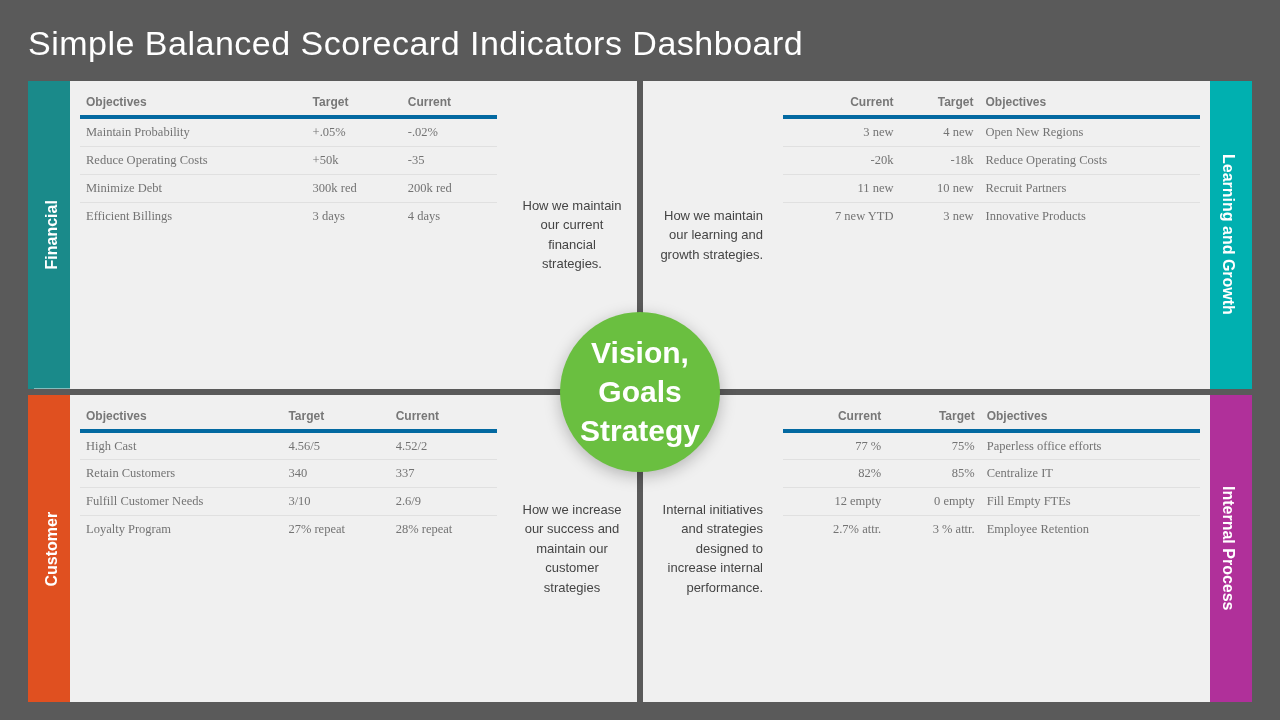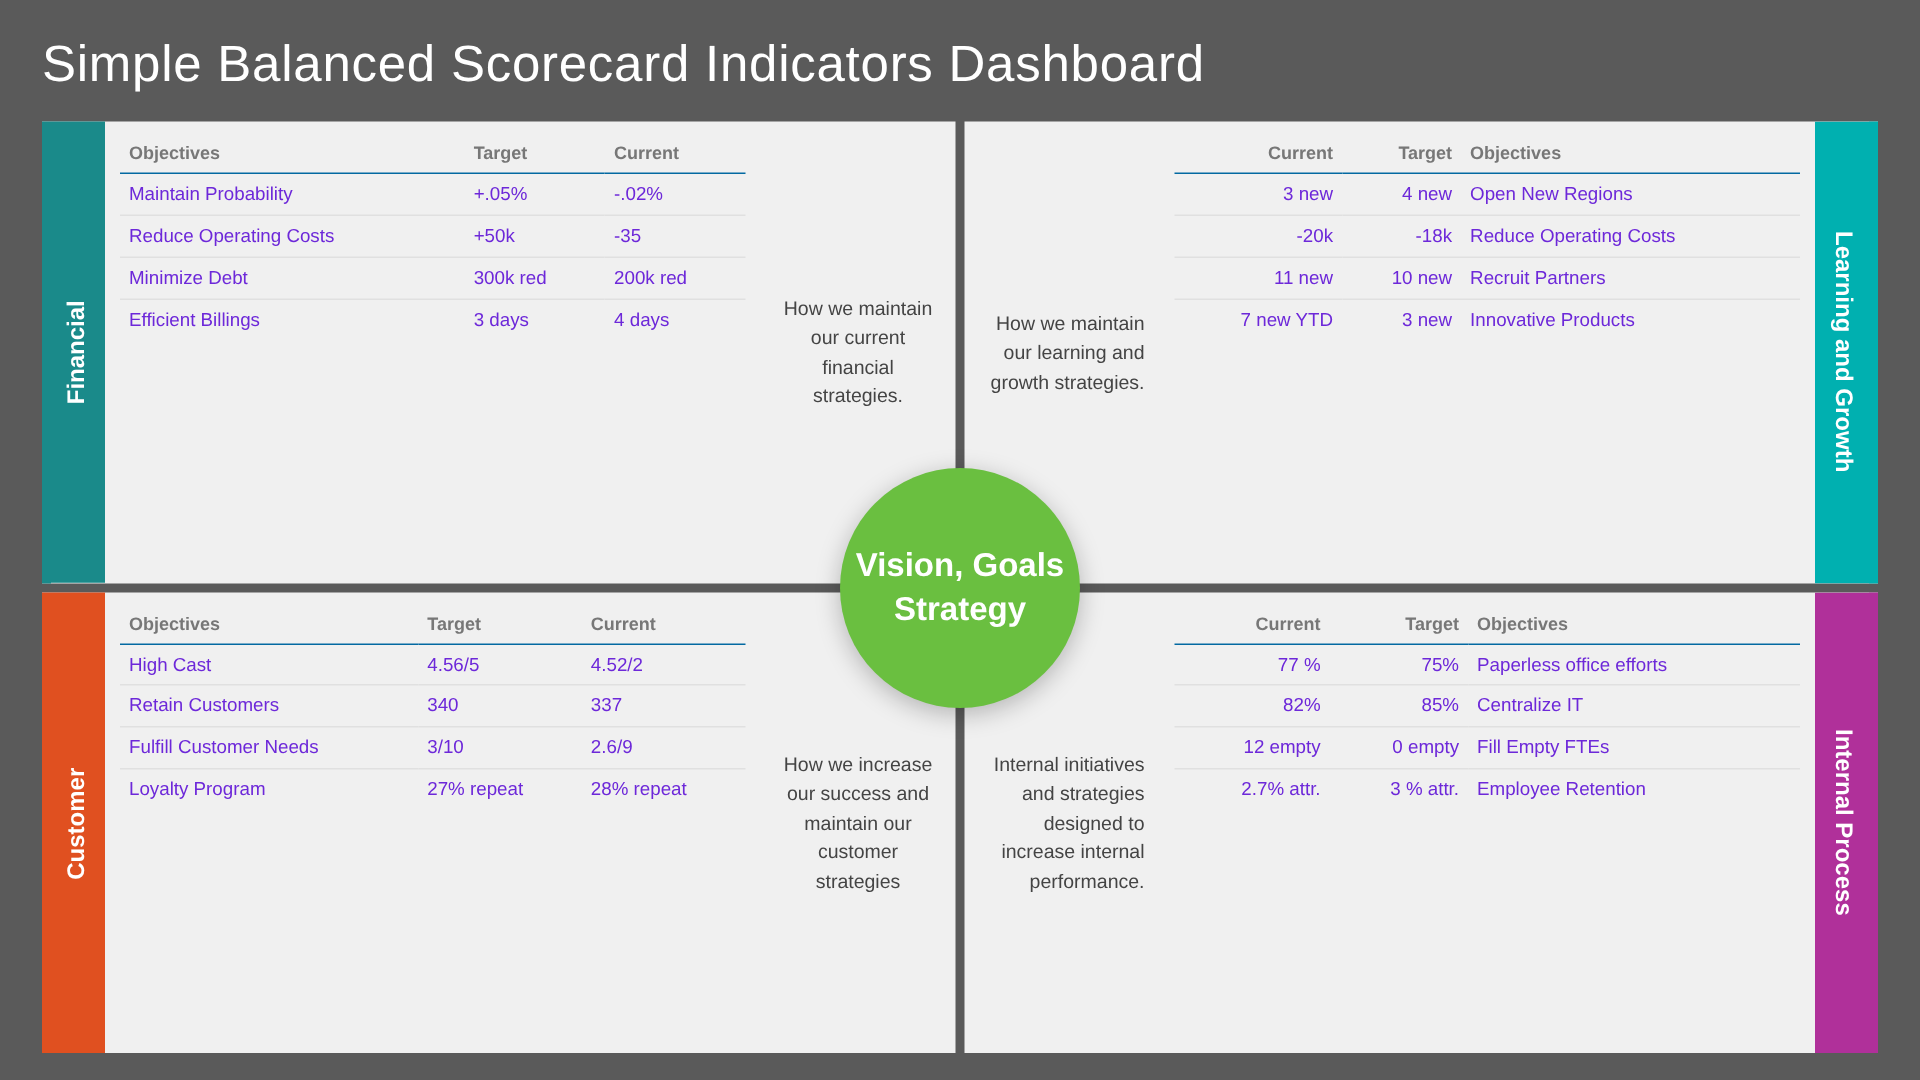--- a/index.html
+++ b/index.html
@@ -100,29 +100,30 @@
     table {
       width: 100%;
       border-collapse: collapse;
       font-size: 12.5px;
     }
     th {
       color: #777;
       font-weight: 600;
       text-align: left;
       padding: 4px 6px 6px 6px;
-      border-bottom: 1px solid #0369a1;
+      border-bottom: 4px solid #0369a1;
       font-size: 12px;
     }
     td {
       padding: 5px 6px;
       border-bottom: 1px solid #e0e0e0;
-      color: #6d28d9;
+      color: #737373;
       vertical-align: top;
       line-height: 1.35;
+      font-family: Liberation Serif, serif;
     }
     tr:last-child td { border-bottom: none; }
 
     
     .reversed-table th,
     .reversed-table td {
       text-align: left;
     }
     .reversed-table th:first-child,
     .reversed-table td:first-child {
@@ -141,21 +142,21 @@
       transform: translate(-50%, -50%);
       width: 160px;
       height: 160px;
       border-radius: 50%;
       background: #6abf40;
       display: flex;
       align-items: center;
       justify-content: center;
       text-align: center;
       color: #fff;
-      font-size: 22px;
+      font-size: 30px;
       font-weight: 700;
       line-height: 1.3;
       z-index: 10;
       box-shadow: 0 4px 16px rgba(0,0,0,0.25);
     }
   </style>
 </head>
 <body>
 
 <div id="title">Simple Balanced Scorecard Indicators Dashboard</div>

